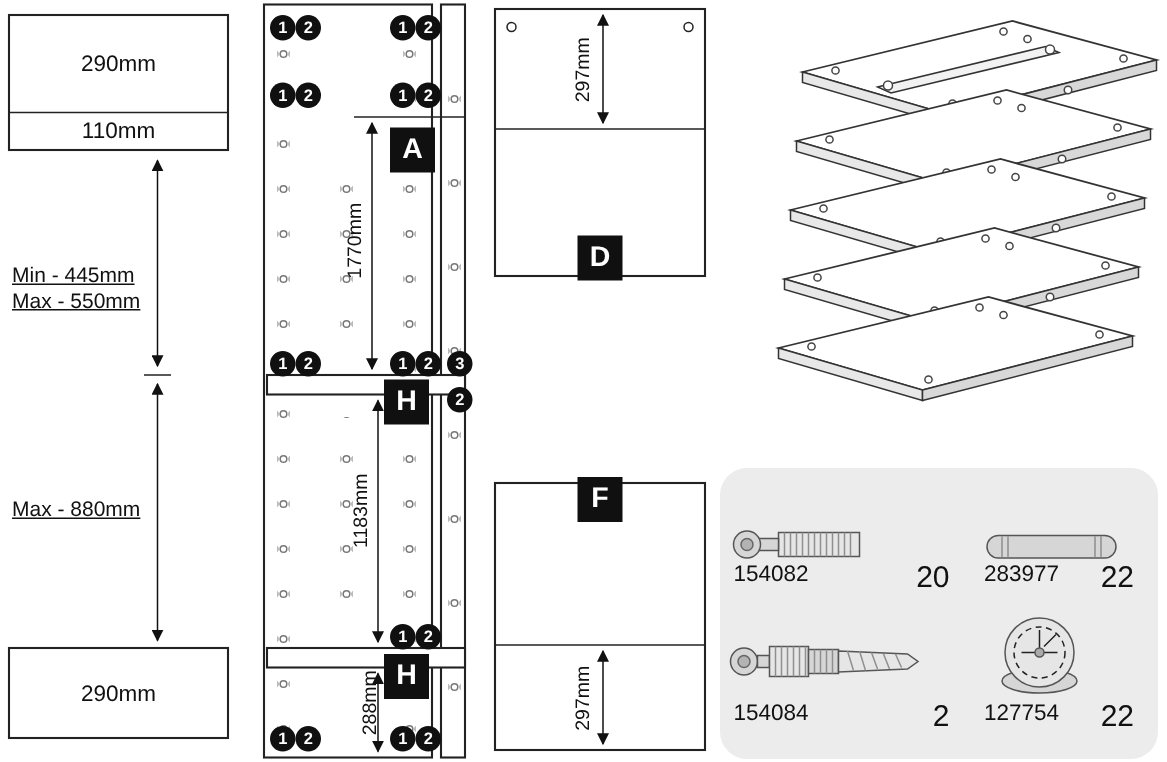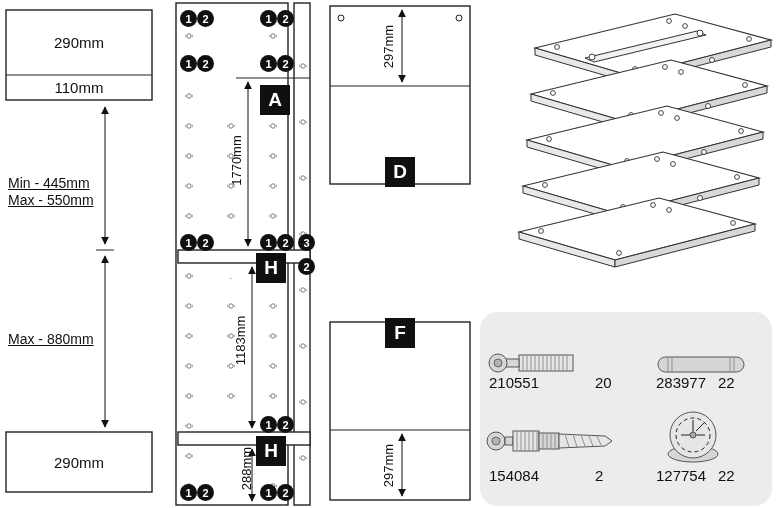--- a/index.html
+++ b/index.html
@@ -30,21 +30,21 @@
     position:absolute; width:17px; height:17px; border-radius:50%;
     background:#101010; color:#fff; font-size:11px; font-weight:bold;
     display:flex; align-items:center; justify-content:center;
   }
   .letter {
     position:absolute; width:30px; height:30px; background:#101010; color:#fff;
     font-weight:bold; font-size:19px;
     display:flex; align-items:center; justify-content:center;
   }
   .pid { position:absolute; font-size:15px; white-space:nowrap; }
-  .qty { position:absolute; font-size:15px; width:38px; }
+  .qty { position:absolute; font-size:20px; width:38px; text-align:right; }
 </style>
 </head>
 <body>
 
 <div class="stage">
 
   <svg class="art" width="778" height="508" viewBox="0 0 778 508">
     <defs>
       <marker id="arr" viewBox="0 0 10 10" refX="9" refY="5" markerWidth="8" markerHeight="8" orient="auto-start-reverse" markerUnits="userSpaceOnUse">
         <path d="M0 0 L10 5 L0 10 z" fill="#111"></path>
@@ -205,21 +205,21 @@
   <div class="marker" style="left:298px;top:258px">2</div>
 
   <div class="marker" style="left:260px;top:416px">1</div>
   <div class="marker" style="left:277px;top:416px">2</div>
 
   <div class="marker" style="left:180px;top:484px">1</div>
   <div class="marker" style="left:197px;top:484px">2</div>
   <div class="marker" style="left:260px;top:484px">1</div>
   <div class="marker" style="left:277px;top:484px">2</div>
 
-  <div class="pid" style="left:489px;top:374px">210551</div>
+  <div class="pid" style="left:489px;top:374px">154082</div>
   <div class="qty" style="left:595px;top:374px">20</div>
   <div class="pid" style="left:656px;top:374px">283977</div>
   <div class="qty" style="left:718px;top:374px">22</div>
   <div class="pid" style="left:489px;top:467px">154084</div>
   <div class="qty" style="left:595px;top:467px">2</div>
   <div class="pid" style="left:656px;top:467px">127754</div>
   <div class="qty" style="left:718px;top:467px">22</div>
 
 </div>
 

